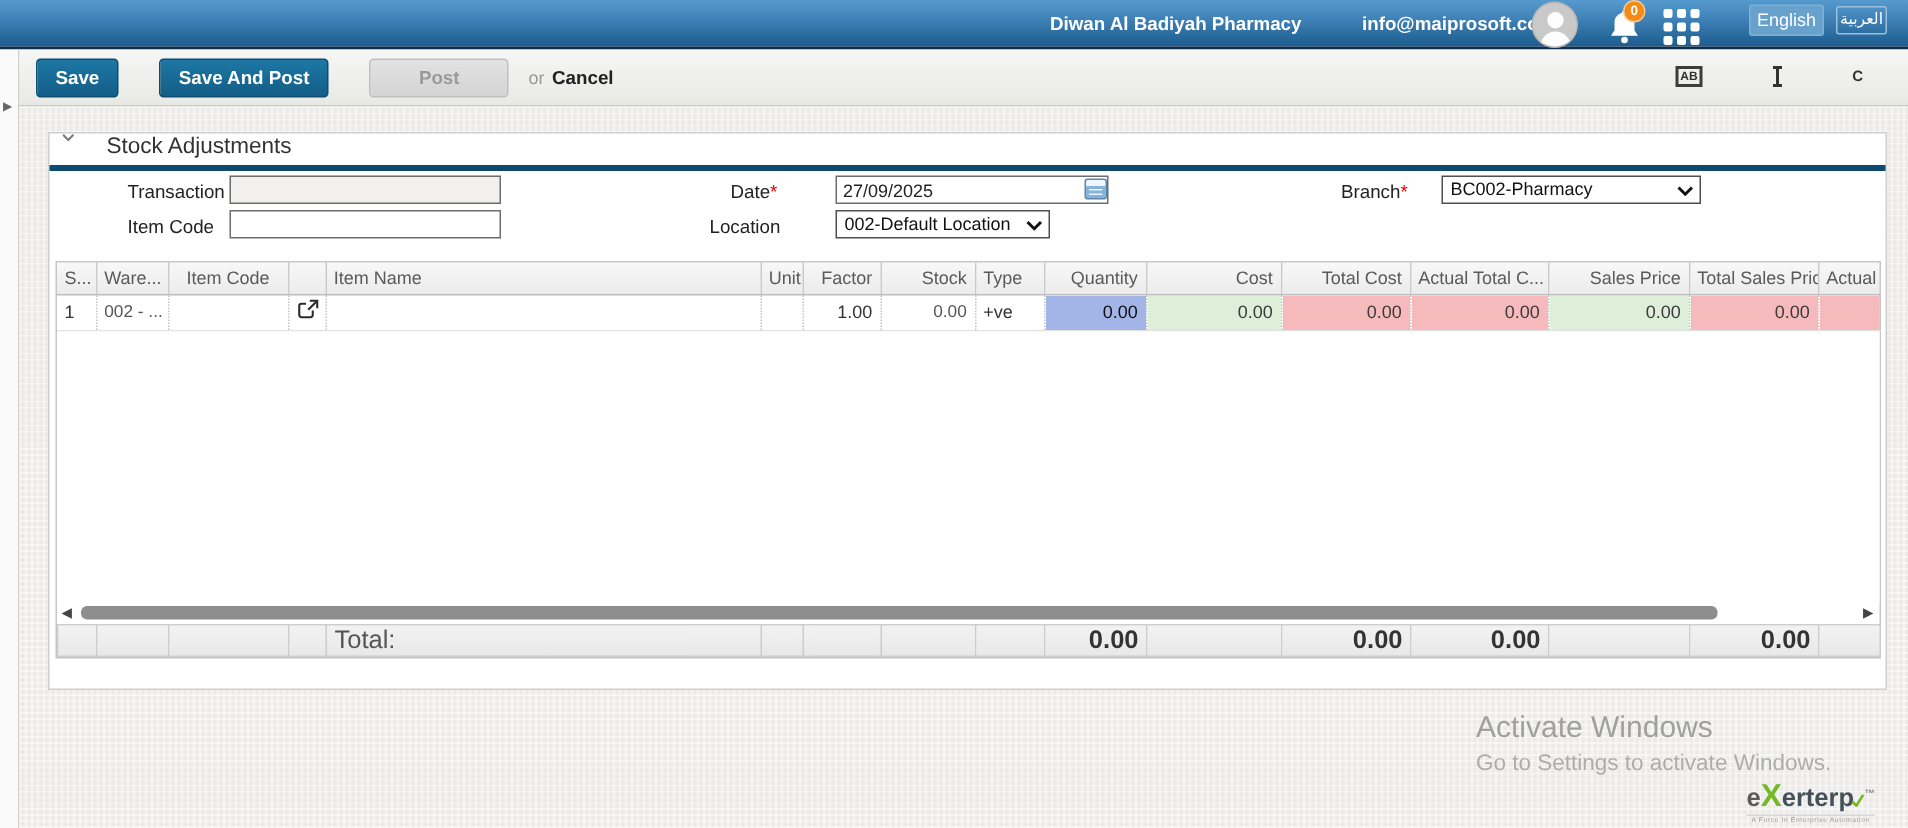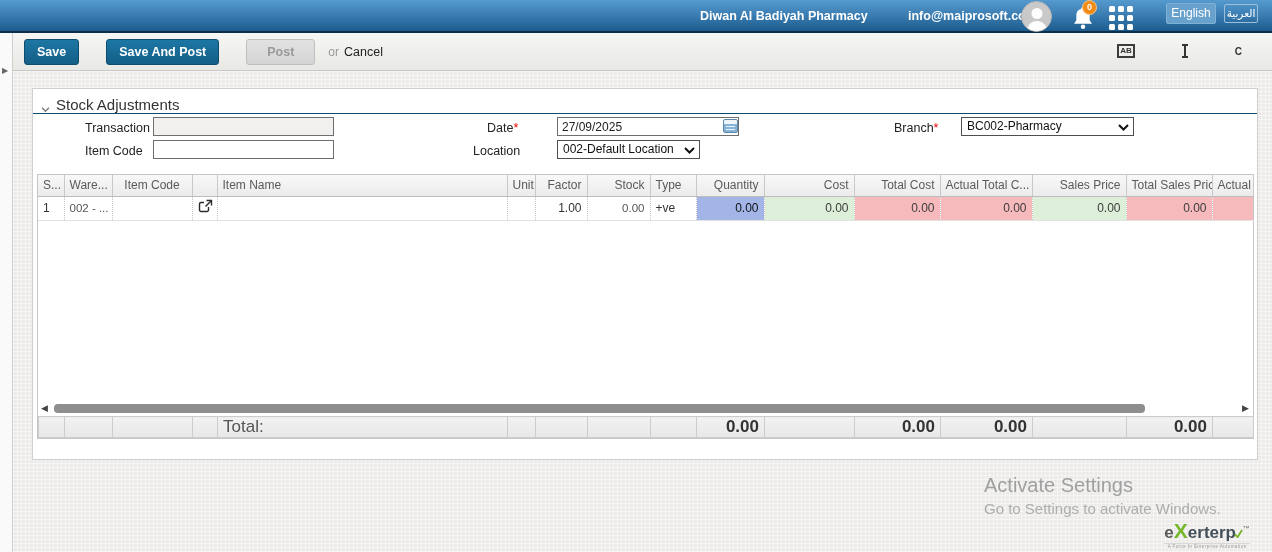--- a/index.html
+++ b/index.html
@@ -45,44 +45,44 @@
 
   
   .toolbar{ position:absolute; left:13px; top:33px; width:1259px; height:38px;
     background:linear-gradient(#f6f6f4,#e8e8e5);
     border-bottom:1px solid #c8c8c6;
     display:flex; align-items:center; padding-left:11px; }
   .btn{ font-family:inherit; font-size:12.5px; font-weight:bold; border-radius:3px;
     padding:5px 12px; cursor:pointer; }
   .btn-primary{ background:linear-gradient(#1d77a4,#135e87); color:#fff; border:1px solid #0f4d6e; }
   .btn-disabled{ background:linear-gradient(#e2e2e2,#d4d4d4); color:#9a9a9a; border:1px solid #bfbfbf;
-    margin-left:10px; padding:5px 20px; cursor:default; }
+    margin-left:10px; padding:5px 32px; cursor:default; }
   .btn + .btn{ margin-left:27px; }
   .or-text{ margin-left:13px; color:#999; font-size:12px; }
-  .cancel-link{ margin-left:5px; color:#222; font-size:12.5px; font-weight:normal; cursor:pointer; }
+  .cancel-link{ margin-left:5px; color:#222; font-size:12.5px; font-weight:bold; cursor:pointer; }
   .abc-icon{ position:absolute; right:30px; top:11px; display:flex; align-items:center; cursor:pointer;gap:48px; }
   .abc-box{ border:2px solid #3c3c3c; color:#333; font-size:8px; font-weight:bold; padding:1px 1px; line-height:8px; }
   .abc-ibeam{ position:relative; width:2px; height:14px; background:#333; margin:0 1px; }
   .abc-ibeam::before,.abc-ibeam::after{ content:""; position:absolute; left:-2px; width:6px; height:2px; background:#333; }
   .abc-ibeam::before{ top:0; } .abc-ibeam::after{ bottom:0; }
   .abc-c{ color:#333; font-size:10px; font-weight:bold; }
 
   
   .content{ position:absolute; left:13px; top:71px; width:1259px; height:481px;
     background-color:#ecebe9;
     background-image:
       repeating-linear-gradient(90deg, rgba(255,255,255,.45) 0 1px, rgba(0,0,0,0) 1px 4px),
       repeating-linear-gradient(0deg, rgba(255,255,255,.45) 0 1px, rgba(0,0,0,0) 1px 4px);
   }
 
   
   .panel{ position:absolute; left:32px; top:88px; width:1226px; height:372px;
     background:#fff; border:1px solid #cfcfcf; }
-  .panel-head{ height:25px; display:flex; align-items:flex-end; gap:6px; padding-left:8px;
-    border-bottom:1px solid #0c4a6e; }
+  .panel-head{ height:25px; display:flex; align-items:flex-start; gap:21px; padding-left:8px;
+    border-bottom:4px solid #0c4a6e; }
   .panel-title{ font-size:15px; color:#333; }
   .chev{ width:9px; height:6px; }
 
   .flabel{ position:absolute; font-size:12.5px; color:#222; white-space:nowrap;margin-left:48px; }
   .req{ color:#e00; }
   .finput{ position:absolute; height:19px; border:1px solid #6d6d6d; background:#fff;
     font-family:inherit; font-size:12px; color:#222; padding:0 4px; }
   .finput.ro{ background:#f1f0ee; }
   .fselect{ position:absolute; height:19px; border:1px solid #4f4f4f; background:#fff;
     font-size:12px; color:#111; line-height:17px; padding:0 18px 0 5px; cursor:pointer; white-space:nowrap; overflow:hidden; }
@@ -321,21 +321,21 @@
         <td class="ar">0.00</td>
         <td></td>
         <td class="ar">0.00</td>
         <td></td>
       </tr>
     </tbody>
       </table>
   </div>
 </div>
 
-<div class="wm1">Activate Settings</div>
+<div class="wm1">Activate Windows</div>
 <div class="wm2">Go to Settings to activate Windows.</div>
 
 <div class="logo">
   <div class="logo-main"><span class="logo-e">e</span><span class="logo-x">X</span><span class="logo-rest">erterp</span><svg class="logo-tick" width="9" height="9" viewBox="0 0 10 10">
         <path d="M1 6L4 9 9 1" stroke="#76b82a" stroke-width="2" fill="none"></path>
       </svg><span class="logo-tm">™</span></div>
   <div class="logo-tag">A Force In Enterprise Automation</div>
 </div>
 
 </body></html>

